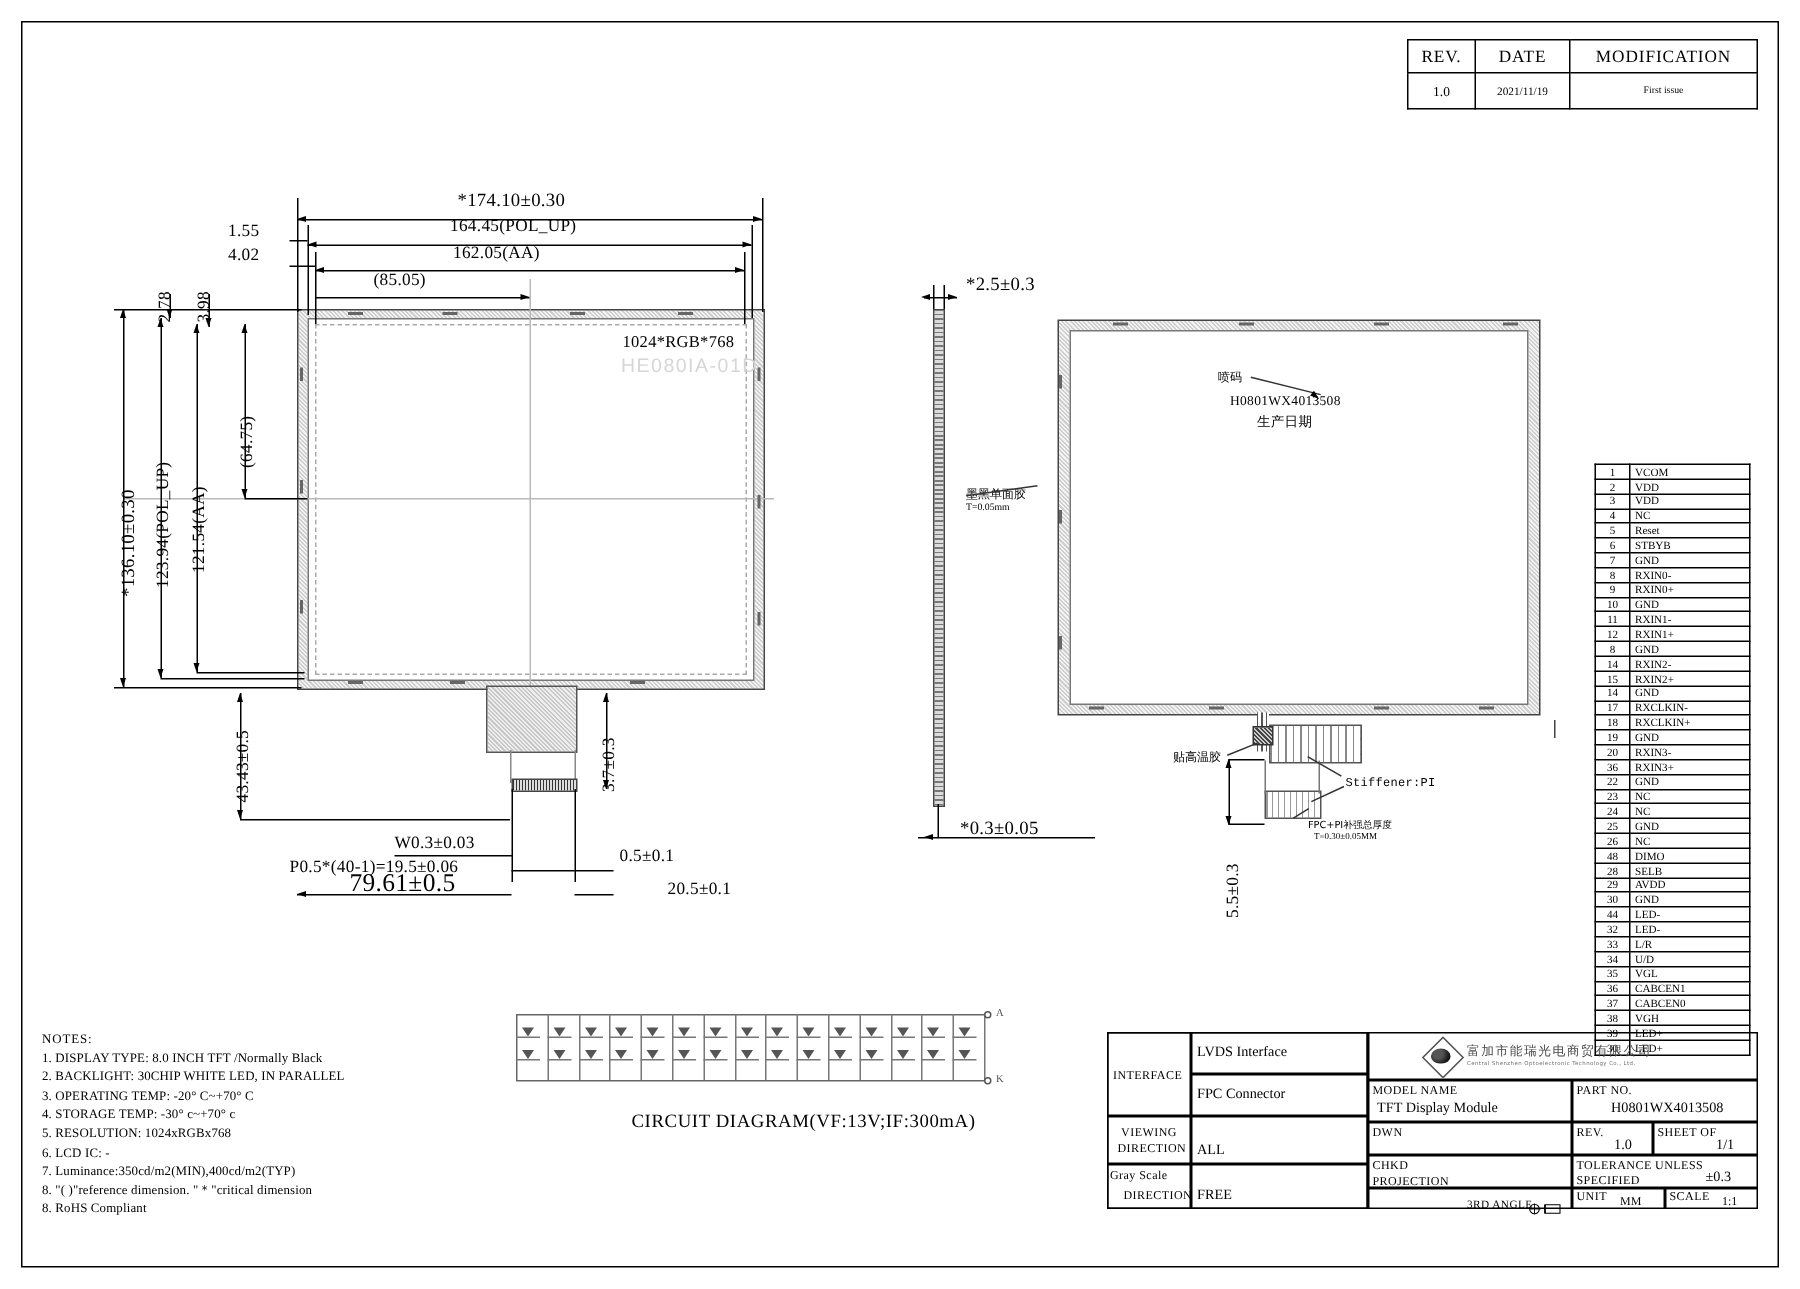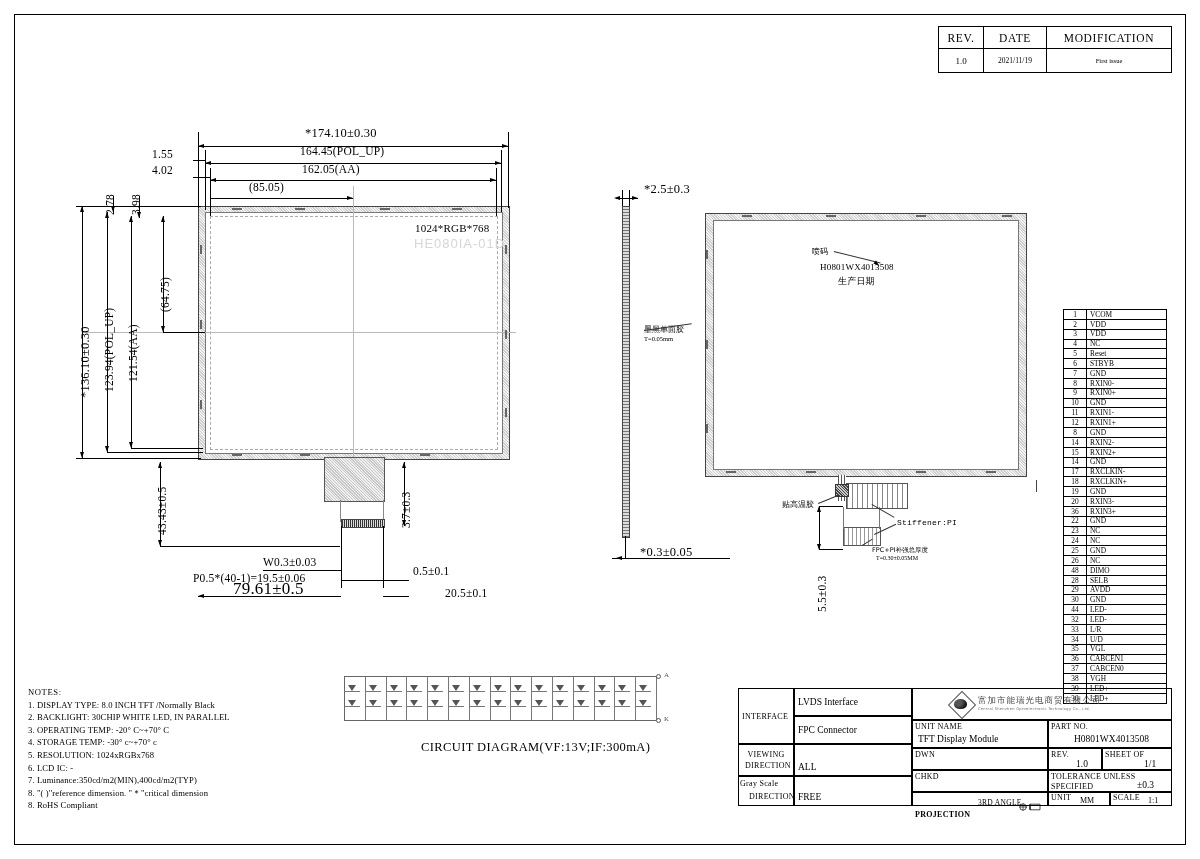--- a/index.html
+++ b/index.html
@@ -603,39 +603,39 @@
     <div class="cell" style="left:310px;top:104px;width:62px;height:14px;"></div>
     <div class="cell" style="left:372px;top:104px;width:62px;height:14px;"></div>
 
     <div class="logoBox" style="left:212px;top:5px;width:22px;height:22px;">
       <div class="logoDiamond" style="left:2px;top:2px;"></div>
       <div class="logoBlob" style="left:4px;top:6px;"></div>
     </div>
     <div class="logoCn" style="left:240px;top:7px;">富加市能瑞光电商贸有限公司</div>
     <div class="logoEn" style="left:240px;top:19px;">Central Shenzhen Optoelectronic Technology Co., Ltd.</div>
 
-    <div class="lbl" style="left:177px;top:34px;">UNIT NAME</div>
+    <div class="lbl" style="left:177px;top:34px;">MODEL NAME</div>
     <div class="val" style="left:180px;top:46px;">TFT Display Module</div>
     <div class="lbl" style="left:313px;top:34px;">PART NO.</div>
     <div class="val" style="left:336px;top:46px;">H0801WX4013508</div>
 
     <div class="lbl" style="left:177px;top:62px;">DWN</div>
     <div class="val" style="left:200px;top:70px;"></div>
     <div class="lbl" style="left:313px;top:62px;">REV.</div>
     <div class="val" style="left:338px;top:71px;">1.0</div>
     <div class="lbl" style="left:367px;top:62px;">SHEET OF</div>
     <div class="val" style="left:406px;top:71px;">1/1</div>
 
     <div class="lbl" style="left:177px;top:84px;">CHKD</div>
     <div class="val" style="left:200px;top:92px;"></div>
     <div class="lbl" style="left:313px;top:84px;">TOLERANCE UNLESS</div>
     <div class="lbl" style="left:313px;top:94px;">SPECIFIED</div>
     <div class="val" style="left:399px;top:92px;">±0.3</div>
 
-    <div class="lbl" style="left:177px;top:122px;font-weight:bold;">PROJECTION</div>
+    <div class="lbl" style="left:177px;top:95px;">PROJECTION</div>
     <div class="lbl" style="left:240px;top:110px;font-size:7.5px;">3RD ANGLE</div>
     <div class="abs" style="left:281px;top:109px;width:24px;height:8px;">
       <svg width="24" height="8" viewBox="0 0 24 8">
         <circle cx="4" cy="4" r="3.2" fill="none" stroke="#000" stroke-width="0.7"></circle>
         <line x1="0.3" y1="4" x2="8" y2="4" stroke="#000" stroke-width="0.6"></line>
         <line x1="4" y1="0.4" x2="4" y2="7.6" stroke="#000" stroke-width="0.6"></line>
         <path d="M11 1.2 L21 1.2 L21 6.8 L11 6.8 Z" fill="none" stroke="#000" stroke-width="0.7"></path>
         <line x1="11" y1="1.2" x2="11" y2="6.8" stroke="#000" stroke-width="1.1"></line>
       </svg>
     </div>

